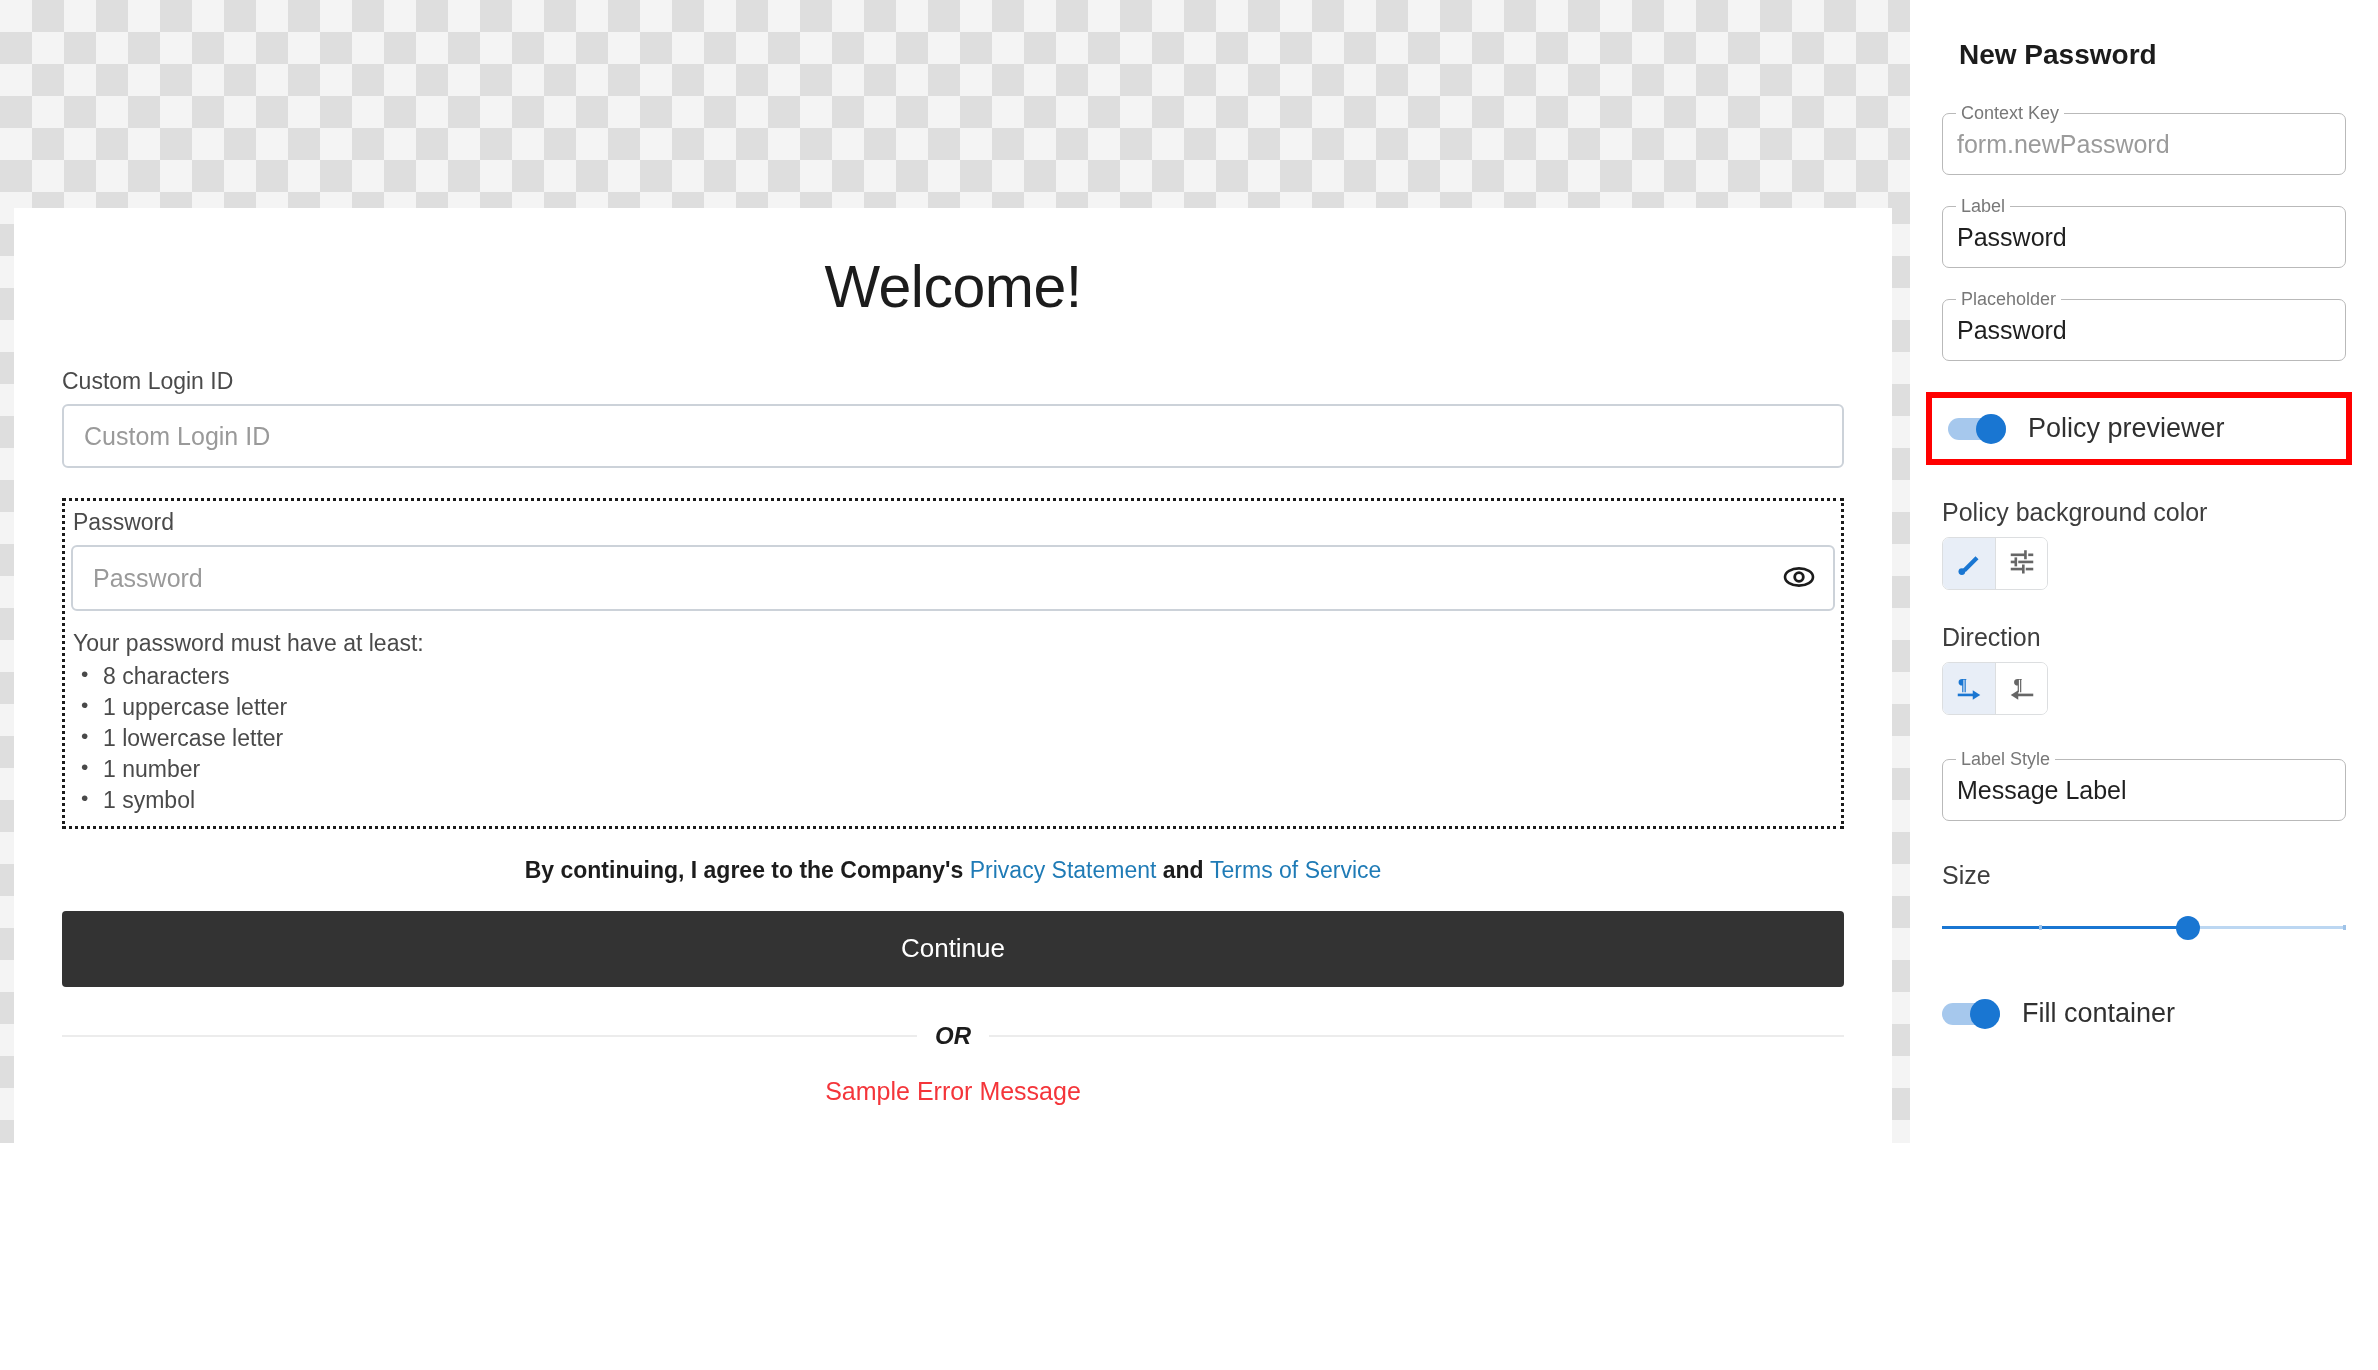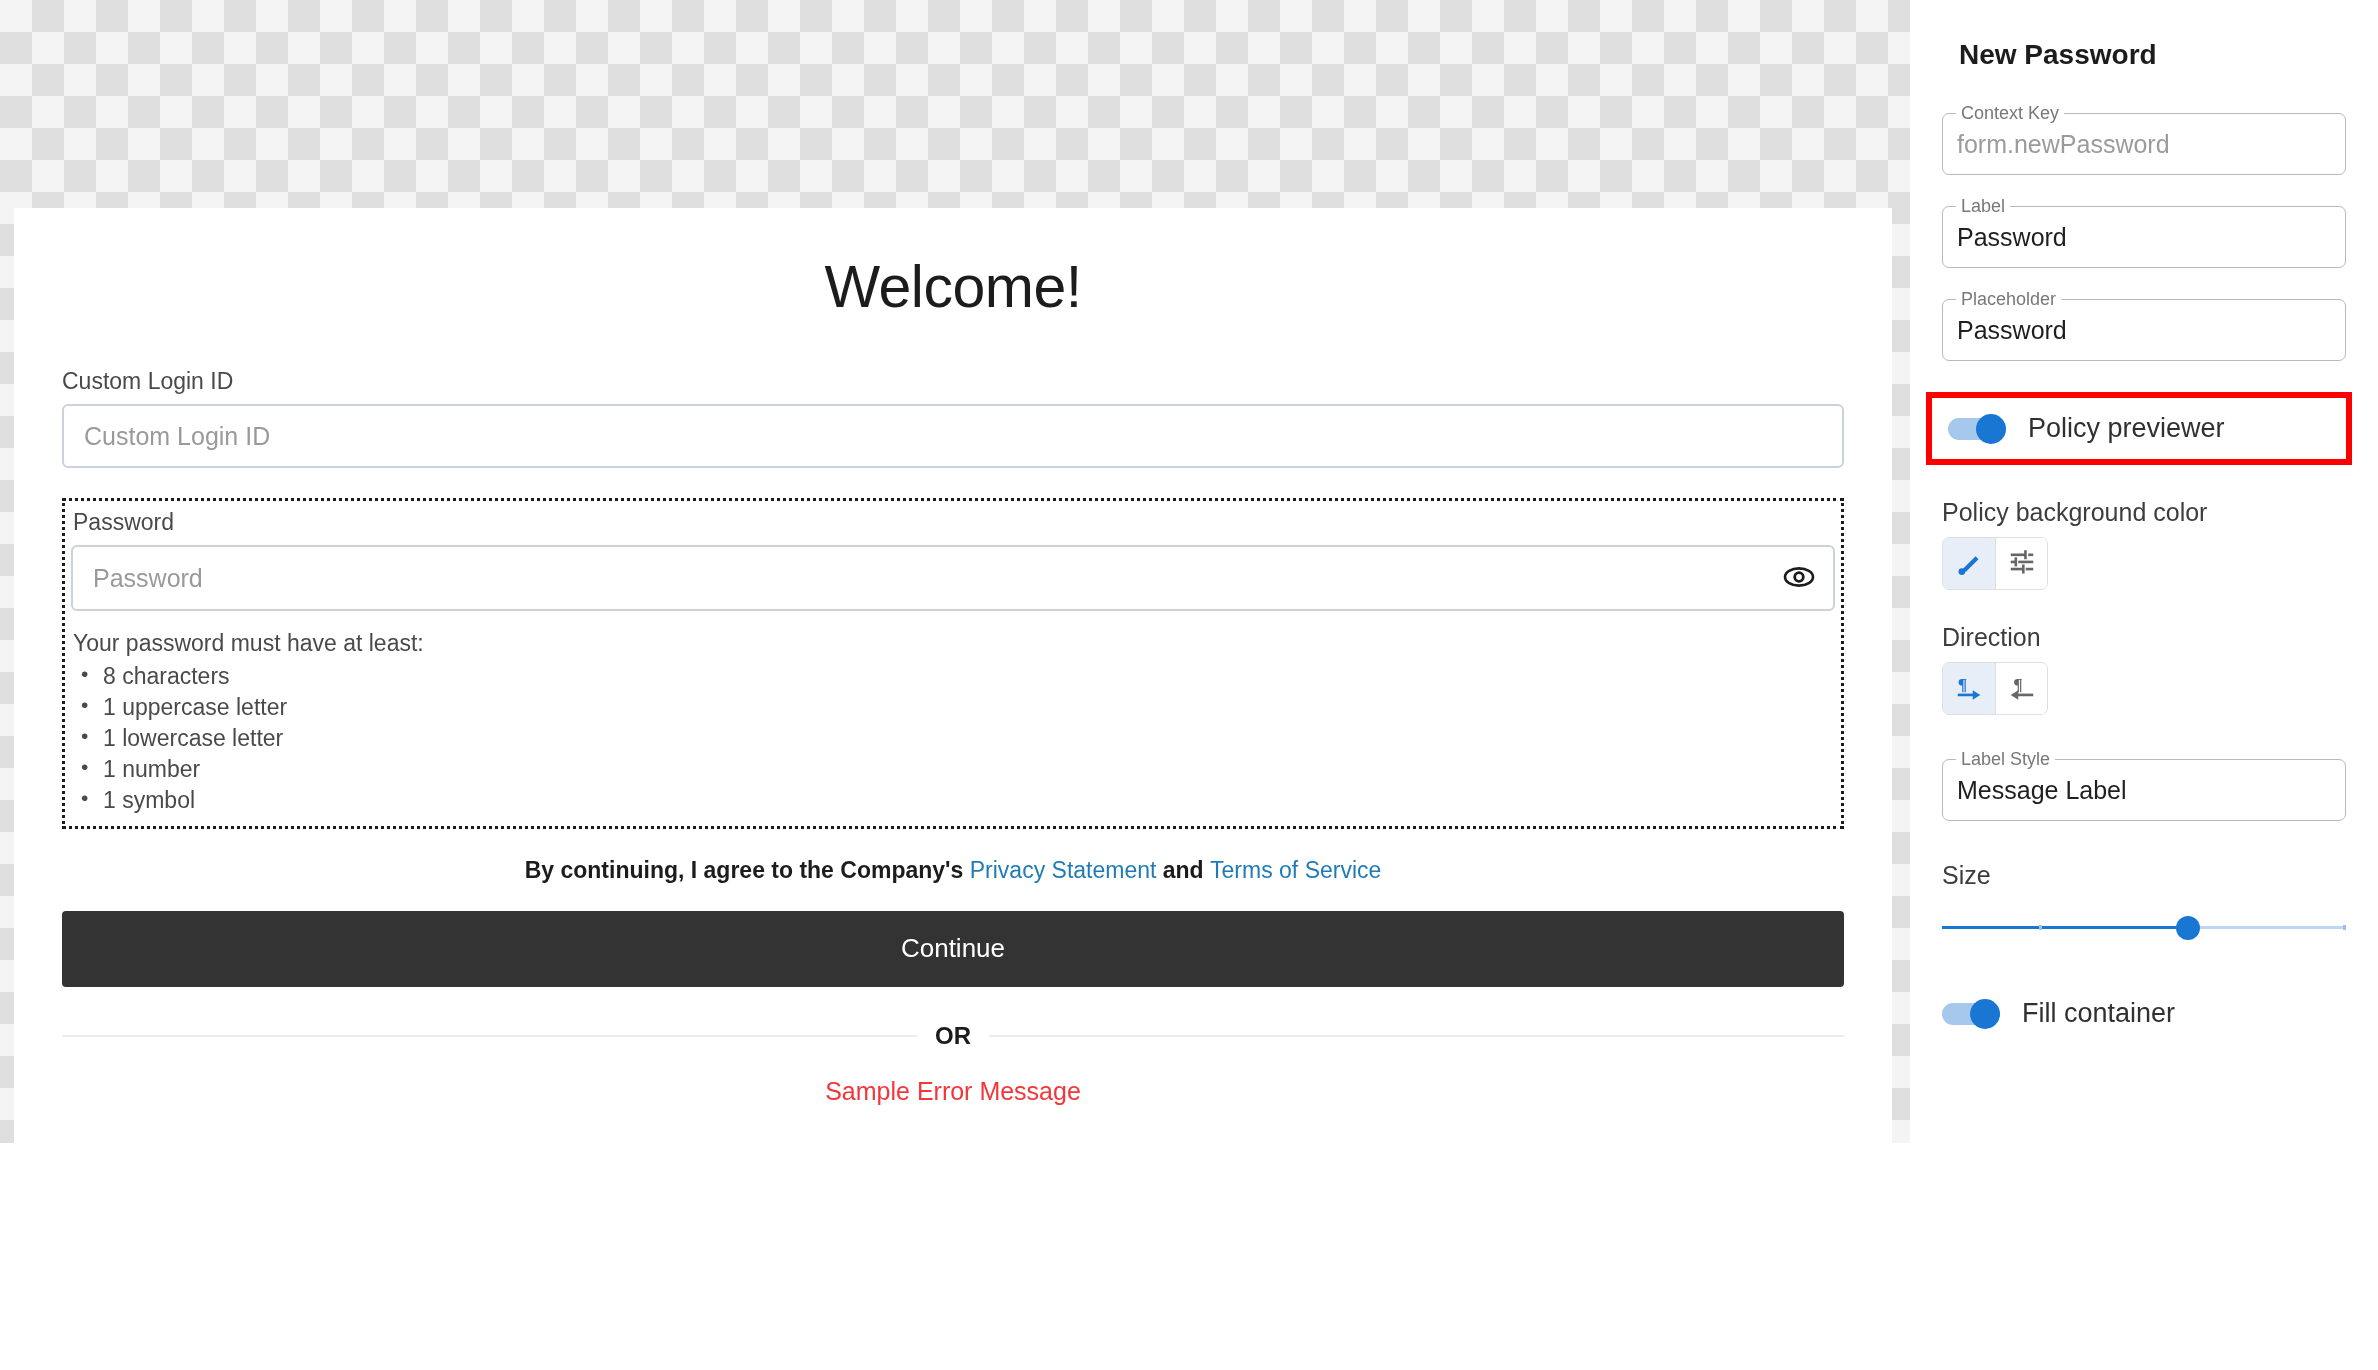--- a/index.html
+++ b/index.html
@@ -182,20 +182,21 @@
   }
   .or-row .rule {
     flex: 1;
     height: 2px;
     background: #ececec;
   }
   .or-row .or-text {
     font-size: 24px;
     font-weight: bold;
     color: #1c1c1c;
+    font-style: italic;
   }
   .error-msg {
     margin-top: 27px;
     text-align: center;
     font-size: 25px;
     color: #f4353a;
   }
 
   
   .panel {

